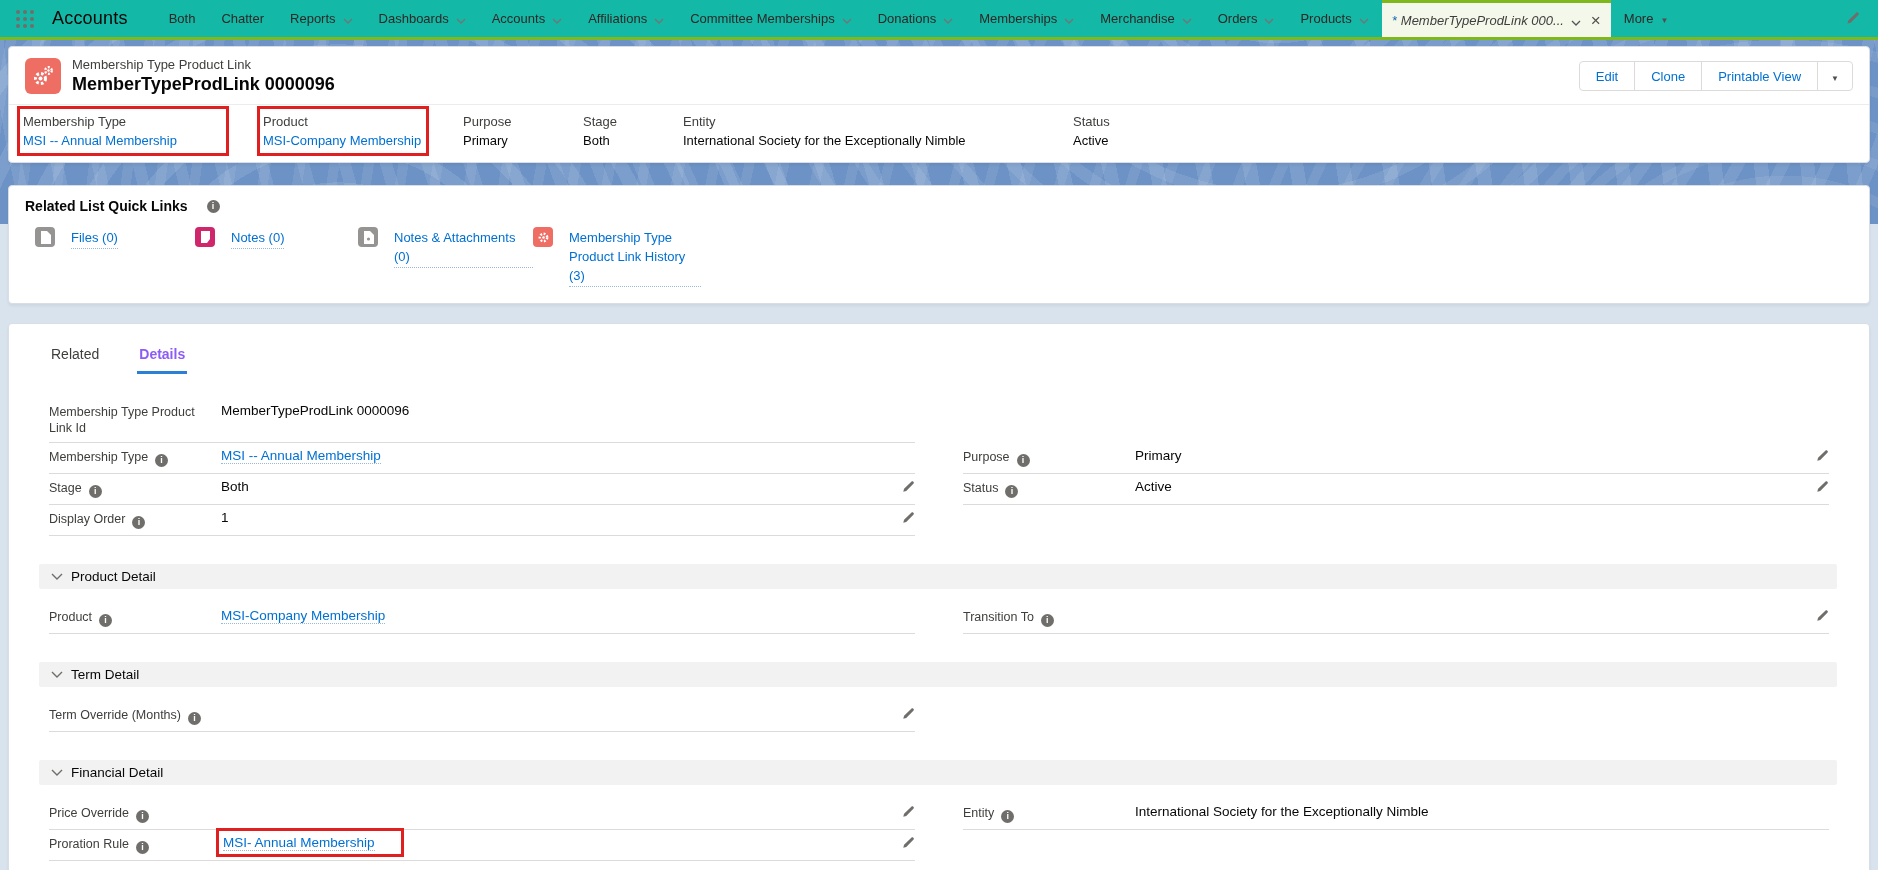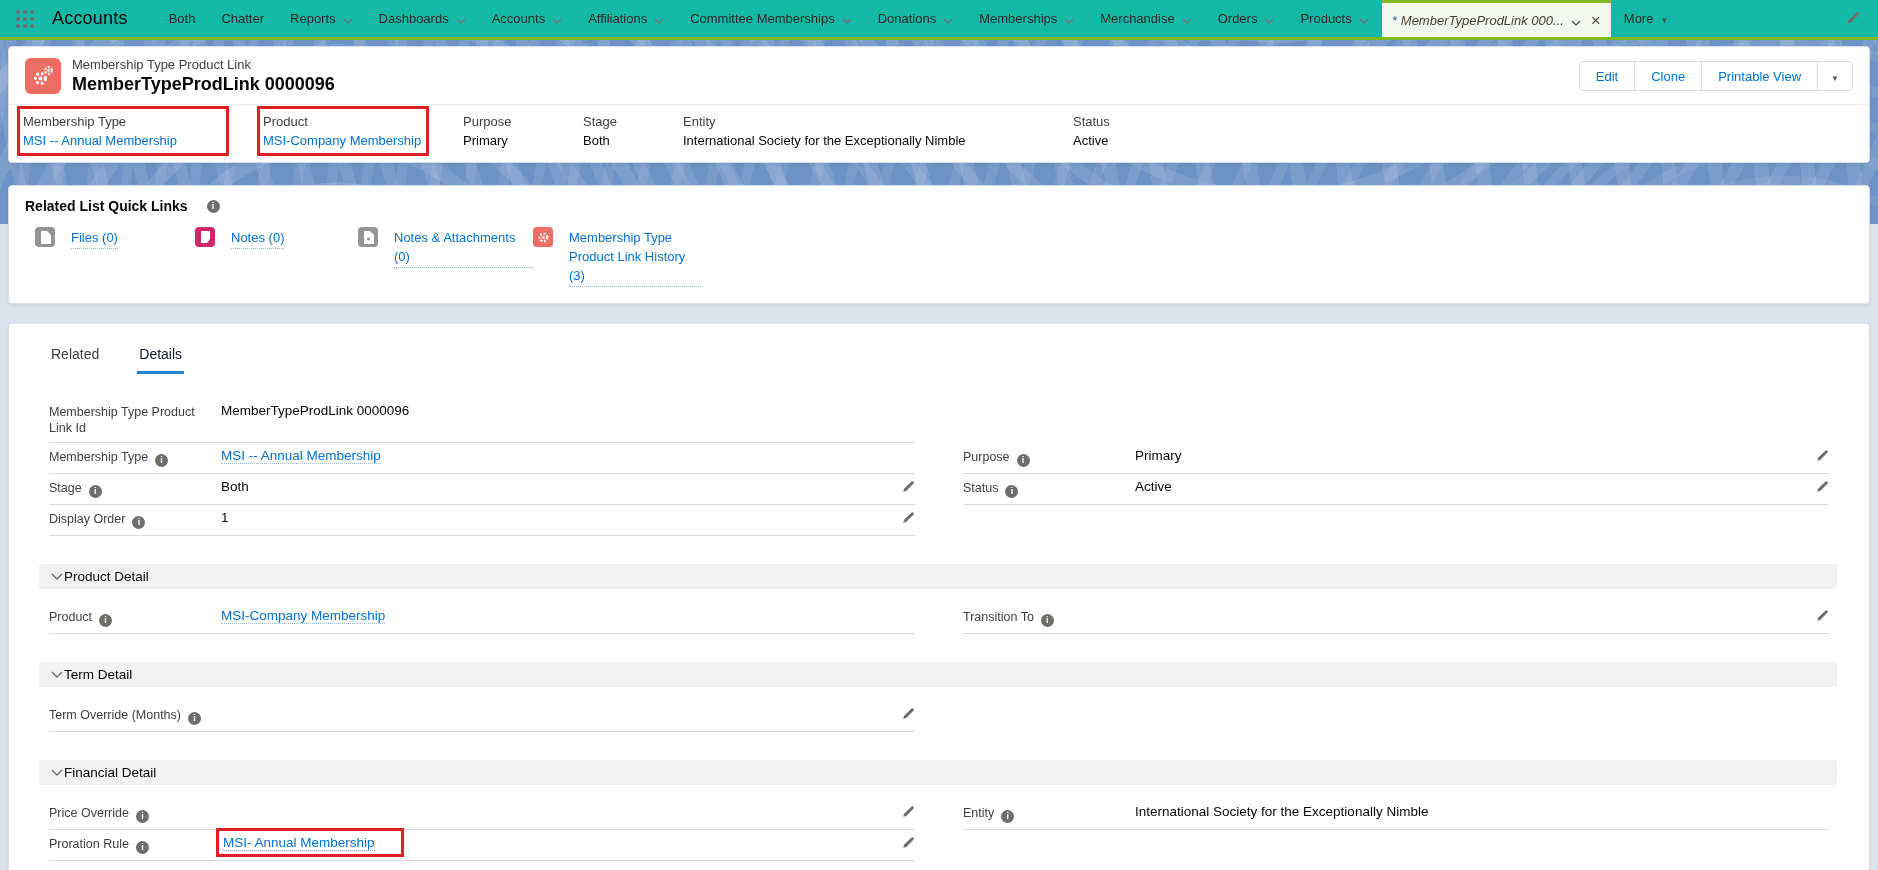--- a/index.html
+++ b/index.html
@@ -68,37 +68,37 @@
   .qlink { display:flex; gap:16px; align-items:flex-start; }
   .ql1 { width:160px; } .ql2 { width:150px; } .ql3 { width:175px; margin-left:13px; }
   .qicon { width:20px; height:20px; border-radius:4px; display:flex; align-items:center; justify-content:center; flex:none; margin-top:-2px; }
   .qlink a { line-height:1.45; }
   .ql4 a { display:inline-block; max-width:132px; }
 
   
   .details-card { margin-top:19px; padding:8px 24px 40px 24px; min-height:660px; }
   .tabbar { display:flex; gap:36px; padding:6px 16px 0 16px; }
   .tab { font-size:14px; color:#3e3e3c; padding:8px 2px 9px 2px; cursor:pointer; }
-  .tab.active { font-weight:normal; color:#0f172a; border-bottom:3px solid #2b7fd4; }
+  .tab.active { font-weight:bold; color:#8b5cf6; border-bottom:3px solid #2b7fd4; }
 
   .form { padding:0 16px; }
   .fgrid { display:grid; grid-template-columns:1fr 1fr; column-gap:48px; margin-top:24px; }
   .fgrid.tight { margin-top:14px; }
   .frow { display:flex; align-items:flex-start; border-bottom:1px solid #dddbda; padding:4px 0 6px 0; min-height:27px; }
   .frow.blank { border-bottom:none; }
   .flabel { width:172px; flex:none; font-size:12.5px; color:#3e3e3c; line-height:1.3; padding-top:2px; }
   .info { display:inline-block; width:13px; height:13px; border-radius:50%; background:#706e6b; color:#fff;
           font-size:9px; font-weight:bold; text-align:center; line-height:13px; margin-left:7px; vertical-align:-2px; cursor:pointer; }
   .info::before { content:"i"; }
   .fval { flex:1; font-size:13.5px; color:#080707; padding-top:1px; min-height:18px; }
   .pencil { width:22px; flex:none; text-align:right; padding-top:2px; cursor:pointer; }
   .valbox { display:inline-block; outline:3px solid #e02020; outline-offset:4px; margin-left:2px; padding-right:22px; }
 
   .sectionbar { margin:28px -8px 0 -10px; background:#f3f2f2; border-radius:2px; padding:5px 12px;
-                display:flex; align-items:center; gap:1px; font-size:13.5px; color:#080707; cursor:pointer; }
+                display:flex; align-items:center; gap:8px; font-size:13.5px; color:#080707; cursor:pointer; }
 </style>
 </head>
 <body>
 
 <header class="navbar">
   <div class="waffle">
     <svg width="22" height="22" viewBox="0 0 22 22">
         <g fill="#706e6b">
       <circle cx="4" cy="4" r="2"></circle>
           <circle cx="11" cy="4" r="2"></circle>

